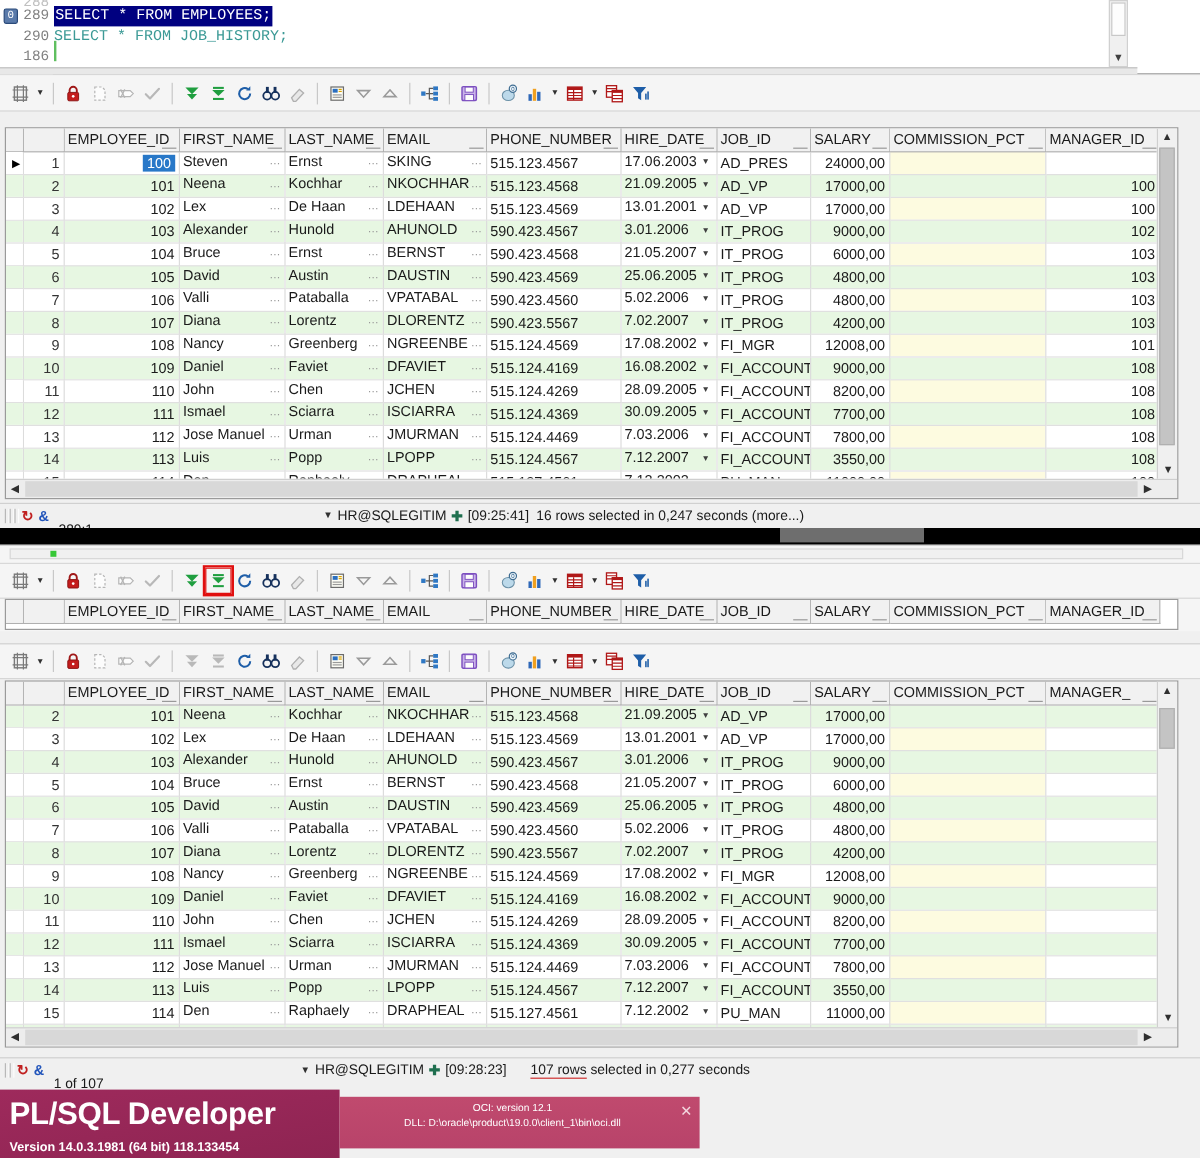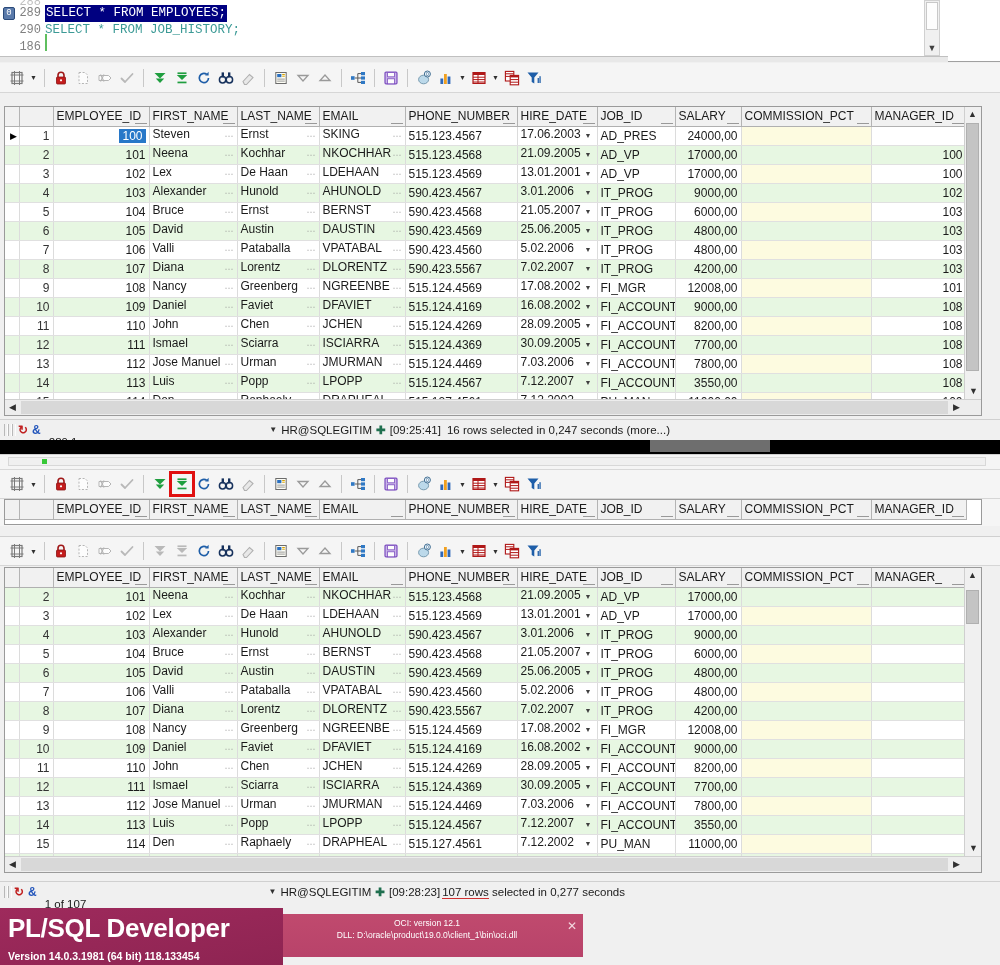--- a/index.html
+++ b/index.html
@@ -1222,21 +1222,21 @@
     </div>
     <div class="st-rb">↻</div>
     <div class="st-amp">&amp;</div>
     <div class="st-cell" style="min-width:90px;">1 of 107</div>
     <div style="flex:1;"></div>
     <div style="display:flex; align-items:center; padding-right:375px;">
       <span class="st-tri">▼</span>
       <span>HR@SQLEGITIM</span>
       <span class="st-pin">✚</span>
       <span>[09:28:23]</span>
-      <span style="padding-left:2px;"><span class="underline-red">107 rows</span><span> selected in 0,277 seconds</span></span>
+      <span style="padding-left:20px;"><span class="underline-red">107 rows</span><span> selected in 0,277 seconds</span></span>
     </div>
   </div>
 
   <div class="splash">
     <div class="splash-title">PL/SQL Developer</div>
     <div class="splash-ver">Version 14.0.3.1981  (64 bit) 118.133454</div>
   </div>
   <div class="toast">
     <div class="toast-l1">OCI: version 12.1</div>
     <div class="toast-l2">DLL: D:\oracle\product\19.0.0\client_1\bin\oci.dll</div>

